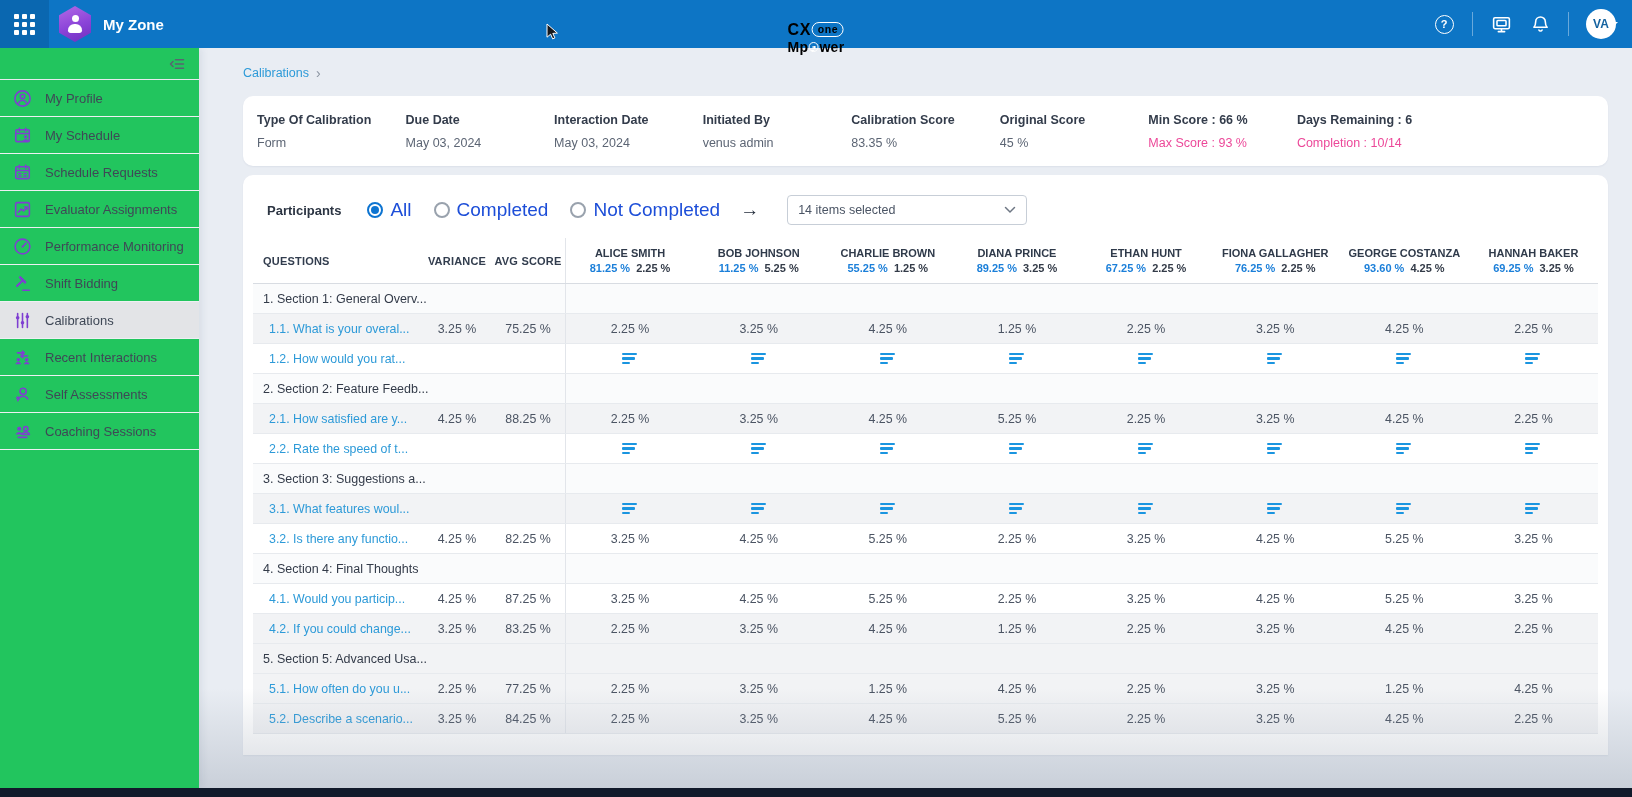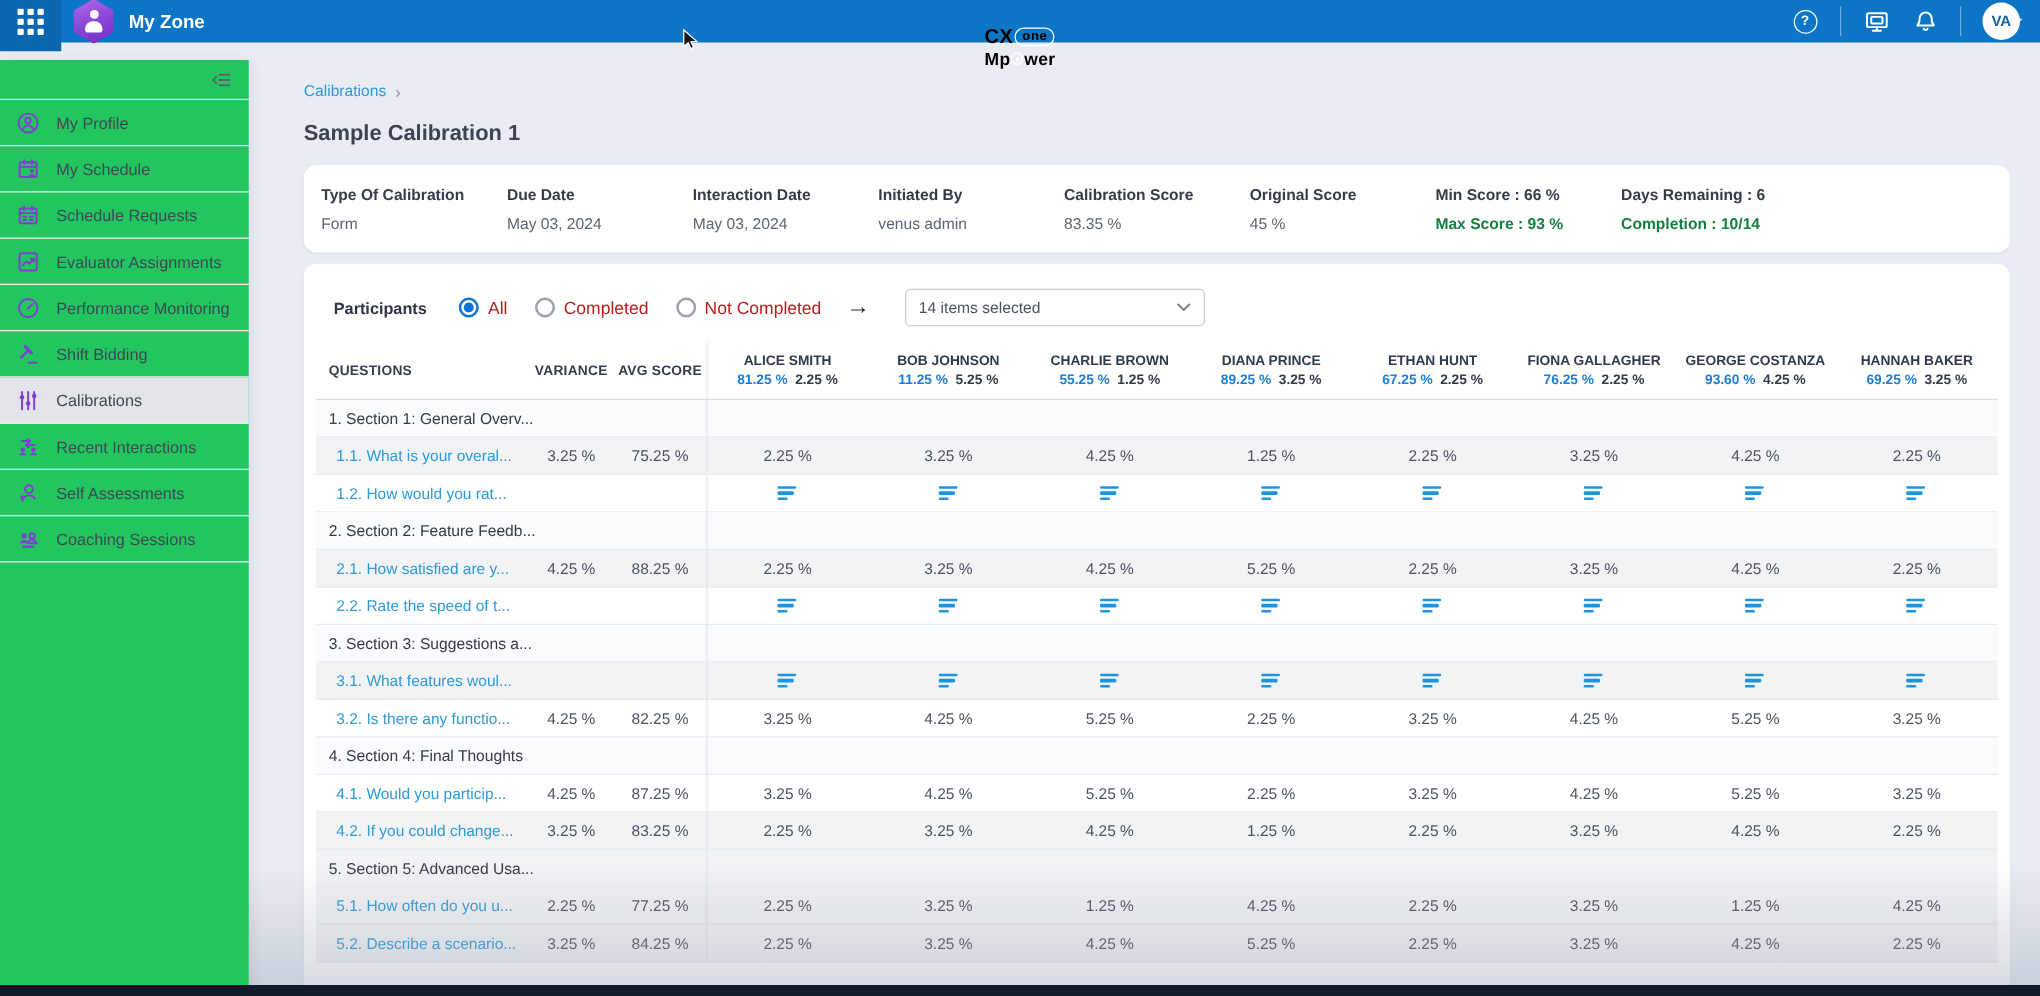--- a/index.html
+++ b/index.html
@@ -1,21 +1,21 @@
 <!DOCTYPE html>
 <html><head>
 <meta charset="utf-8">
 <style>
   * { box-sizing: border-box; margin: 0; padding: 0; }
   html,body { width:1632px; height:797px; overflow:hidden;
     font-family:"Liberation Sans", sans-serif; background:#e9edf3; }
   .screen { position:relative; width:1632px; height:797px; }
 
   
-  .hdr { position:absolute; top:0; left:0; right:0; height:34px;
+  .hdr { position:absolute; top:0; left:0; right:0; height:48px;
     background:#0d75c5; display:flex; align-items:center; z-index:20; }
   .app-launcher { width:49px; height:48px; background:#0a67b0; display:flex;
     align-items:center; justify-content:center; cursor:pointer; flex:none; }
   .grid9 { display:grid; grid-template-columns:repeat(3,5px); grid-gap:3px; }
   .grid9 span { width:5px; height:5px; background:#fff; border-radius:1px; }
   .zone-badge { width:32px; height:36px; margin-left:10px; flex:none;
     clip-path:polygon(50% 0,100% 26%,100% 74%,50% 100%,0 74%,0 26%);
     background:linear-gradient(160deg,#b36ae6 0%,#8a43d8 55%,#6f2fbe 100%);
     display:flex; align-items:center; justify-content:center; }
   .zone-person { width:18px; height:18px; position:relative; }
@@ -70,35 +70,35 @@
   .breadcrumb { margin-top:17px; font-size:12.5px; display:flex; align-items:center; gap:7px; }
   .crumb-link { color:#2d9ad8; cursor:pointer; }
   .crumb-chev { color:#8b94a1; font-size:14px; }
   .page-title { margin-top:15px; font-size:17.5px; font-weight:600; color:#3c4453; }
 
   .info-card { margin-top:15px; height:70px; background:#fff; border-radius:10px;
     box-shadow:0 1px 2px rgba(20,40,90,.06); display:grid;
     grid-template-columns:repeat(9,1fr); align-items:center; padding:0 14px; }
   .if-label { font-size:12.5px; font-weight:bold; color:#333c4b; white-space:nowrap; }
   .if-value { font-size:12.5px; color:#5c6574; margin-top:9px; white-space:nowrap; }
-  .if-value.bold { font-weight:bold; color:#15803d; }
+  .if-value.bold { font-weight:normal; color:#ec4899; }
 
   .panel { margin-top:9px; height:580px; background:#fff; border-radius:10px 10px 0 0;
     box-shadow:0 1px 2px rgba(20,40,90,.06); padding:0 10px; position:relative; }
 
   .part-row { padding-top:19px; height:51px; display:flex; align-items:center; }
   .part-label { font-size:13px; font-weight:bold; color:#2c3543; margin-left:14px; }
   .radio-group { display:flex; align-items:center; gap:22px; margin-left:26px; }
   .radio-opt { display:flex; align-items:center; gap:7px; cursor:pointer; }
   .radio-dot { width:16px; height:16px; border-radius:50%; border:2px solid #99a2ad;
     background:#fff; position:relative; flex:none; }
   .radio-opt.selected .radio-dot { border-color:#0d74d1; }
   .radio-opt.selected .radio-dot::after { content:""; position:absolute; inset:2px;
     border-radius:50%; background:#0d74d1; }
-  .radio-label { font-size:14px; color:#b91c1c; }
+  .radio-label { font-size:19px; color:#1d4ed8; }
   .flow-arrow { font-size:19px; color:#1c2534; margin-left:20px; }
   .msel { margin-left:28px; width:240px; height:30px; border:1px solid #c7ced7;
     border-radius:4px; display:flex; align-items:center; padding:0 10px;
     cursor:pointer; background:#fff; }
   .msel-value { font-size:12.5px; color:#4a5464; flex:1; }
 
   
   .tbl { margin-top:12px; }
   .trow { display:grid; grid-template-columns:170px 68px 74px repeat(8,1fr);
     height:30px; align-items:stretch; border-bottom:1px solid #e7eaee;
@@ -312,21 +312,20 @@
         </div>
       </nav>
   </aside>
 
   <main class="main">
     <div class="content">
       <div class="breadcrumb">
         <span class="crumb-link">Calibrations</span>
         <span class="crumb-chev">›</span>
       </div>
-      <h1 class="page-title">Sample Calibration 1</h1>
 
       <section class="info-card">
           <div class="if-col">
             <div class="if-label">Type Of Calibration</div>
             <div class="if-value">Form</div>
           </div>
           <div class="if-col">
             <div class="if-label">Due Date</div>
             <div class="if-value">May 03, 2024</div>
           </div>

